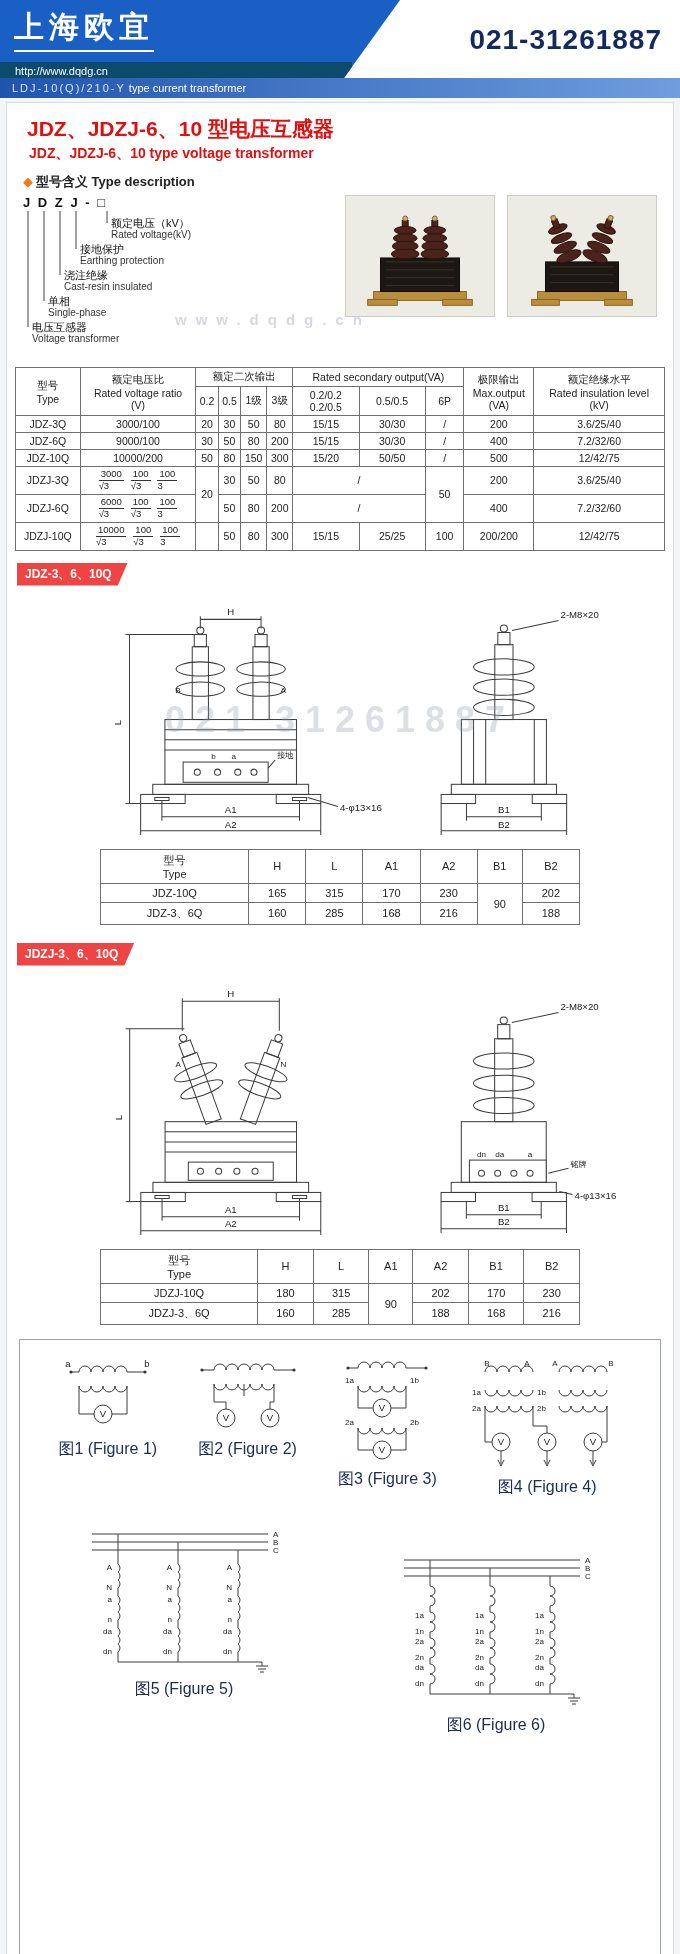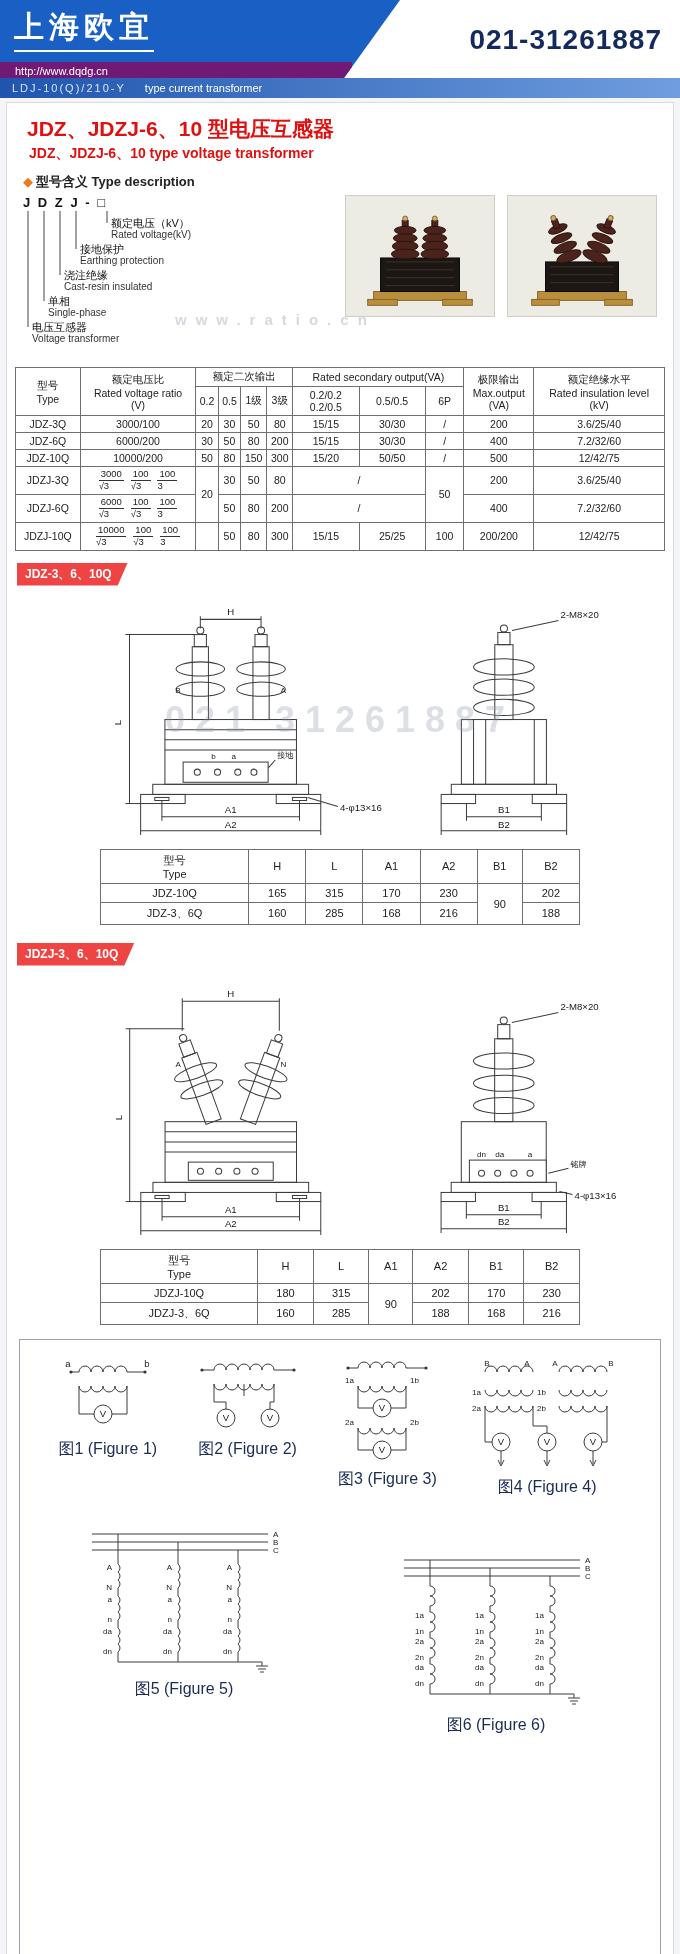--- a/index.html
+++ b/index.html
@@ -4,25 +4,25 @@
 <style>
   *{box-sizing:border-box;margin:0;padding:0}
   html,body{background:#e9edf0}
   body{width:680px;font-family:"Liberation Sans","DejaVu Sans",sans-serif;color:#222}
   .page{position:relative;width:680px;min-height:1954px;background:#f3f5f6;overflow:hidden}
 
   
   .hdr{position:relative;height:78px;background:#fff}
   .hdr-left{position:absolute;left:0;top:0;width:400px;height:78px;background:#1a5fc4;clip-path:polygon(0 0,100% 0,86% 100%,0 100%)}
   .company{display:inline-block;color:#fff;font-size:30px;font-weight:bold;letter-spacing:5px;margin:7px 0 10px 14px;border-bottom:2px solid #fff;padding-bottom:2px}
-  .website{background:#701a75;color:#fff;font-size:11px;padding:3px 0 3px 15px;width:88%}
+  .website{background:#0c4a6e;color:#fff;font-size:11px;padding:3px 0 3px 15px;width:88%}
   .phone{position:absolute;right:18px;top:24px;font-size:28px;font-weight:bold;color:#14295c;letter-spacing:1px}
   .bar1{height:21px;background:linear-gradient(90deg,#2a63be,#7aa6e2);color:#fff;font-weight:bold;font-size:13px;line-height:21px;padding-left:12px;letter-spacing:1px}
   .bar2{height:20px;background:linear-gradient(90deg,#1f55ae,#6f9dde);color:#fff;font-size:11px;line-height:20px;padding-left:12px}
-  .bar2 .model{color:#d6e6fb;letter-spacing:2px;margin-right:16px}
+  .bar2 .model{color:#d6e6fb;letter-spacing:2px;}
 
   
   .card{margin:4px 6px 0;background:#fff;border:1px solid #d8dce0;padding:4px 8px 10px;position:relative}
   .t-cn{color:#e01010;font-size:21px;font-weight:bold;padding:8px 0 2px 12px}
   .t-en{color:#e01010;font-size:14px;font-weight:bold;padding:0 0 6px 14px}
 
   
   .td-head{font-size:13px;font-weight:bold;padding:4px 0 2px 8px}
   .td-head .diamond{color:#f07a1a;margin-right:3px}
   .td-row{display:flex;position:relative}
@@ -169,21 +169,21 @@
           <g transform="translate(86 66) rotate(22)">
             <ellipse cx="0" cy="-6" rx="13" ry="5" fill="#4a241c" stroke="#2e120c"></ellipse>
             <ellipse cx="0" cy="-16" rx="12" ry="4.5" fill="#4a241c" stroke="#2e120c"></ellipse>
             <ellipse cx="0" cy="-26" rx="11" ry="4" fill="#4a241c" stroke="#2e120c"></ellipse>
             <ellipse cx="0" cy="-36" rx="10" ry="4" fill="#4a241c" stroke="#2e120c"></ellipse>
             <rect x="-3" y="-46" width="6" height="9" fill="#4a241c" stroke="#2e120c"></rect>
             <circle cx="0" cy="-48" r="2.5" fill="#c9b27a" stroke="#8a6425"></circle>
           </g>
         </svg>
       </div>
-      <div class="wm wm-photos">www.ratio.cn</div>
+      <div class="wm wm-photos">www.dqdg.cn</div>
     </div>
 
     
     <div class="spec-wrap">
       <table class="spec">
         <thead>
           <tr>
             <th rowspan="2"><span>型号</span><br><span>Type</span></th>
             <th rowspan="2"><span>额定电压比</span><br><span>Rated voltage ratio</span><br><span>(V)</span></th>
             <th colspan="4">额定二次输出</th>
@@ -210,21 +210,21 @@
             <td>50</td>
             <td>80</td>
             <td>15/15</td>
             <td>30/30</td>
             <td>/</td>
             <td>200</td>
             <td>3.6/25/40</td>
           </tr>
           <tr>
             <td>JDZ-6Q</td>
-            <td>6000/200</td>
+            <td>9000/100</td>
             <td>30</td>
             <td>50</td>
             <td>80</td>
             <td>200</td>
             <td>15/15</td>
             <td>30/30</td>
             <td>/</td>
             <td>400</td>
             <td>7.2/32/60</td>
           </tr>

